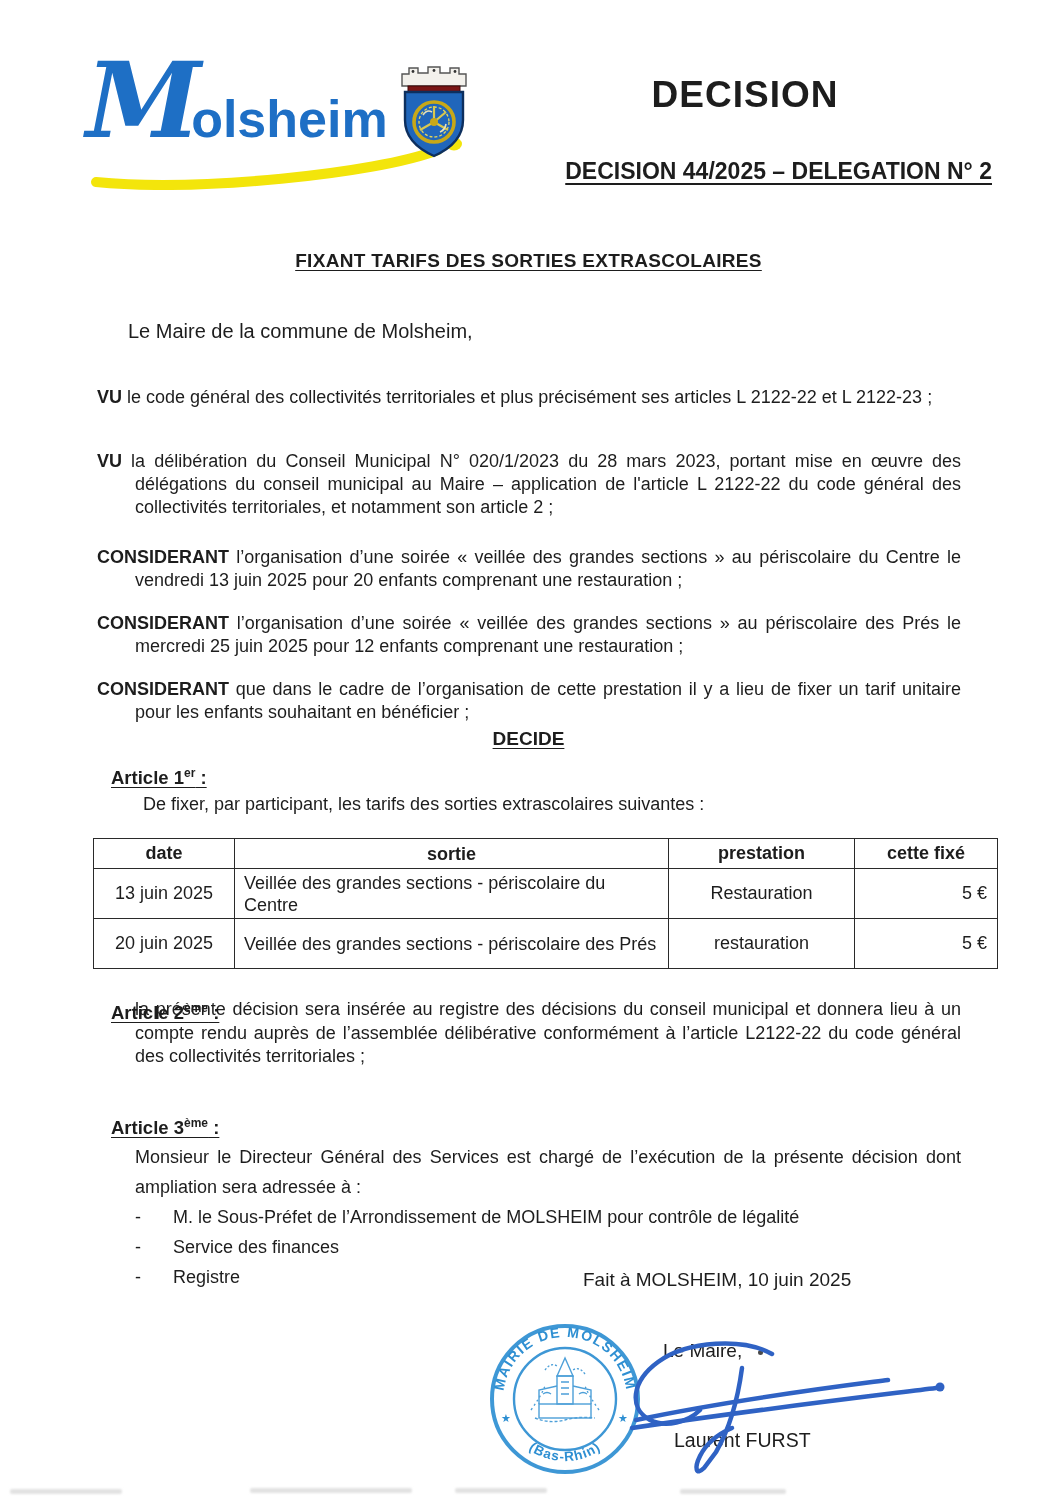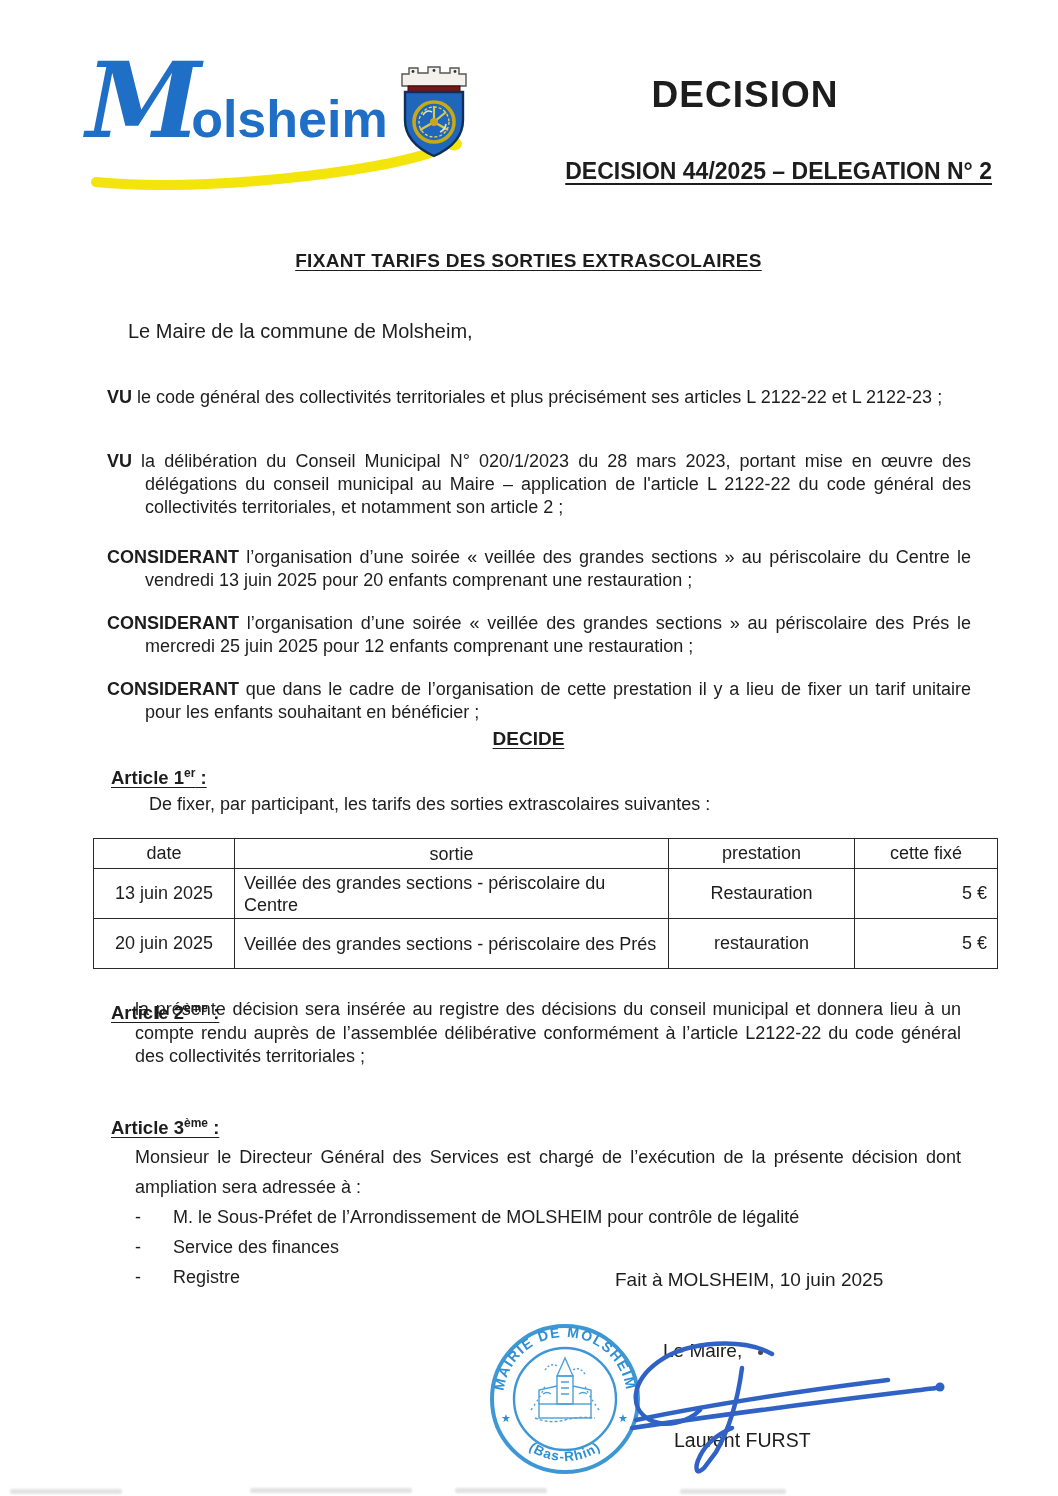--- a/index.html
+++ b/index.html
@@ -16,51 +16,51 @@
   
   .doc-type{position:absolute;left:505px;top:74px;width:480px;text-align:center;
             font-size:37px;font-weight:bold;letter-spacing:1px;}
   .doc-ref{position:absolute;left:498px;top:158px;width:494px;text-align:right;white-space:nowrap;
            font-size:23px;font-weight:bold;text-decoration:underline;text-underline-offset:4px;}
   .doc-title{position:absolute;left:97px;top:250px;width:863px;text-align:center;
              font-size:19px;font-weight:bold;text-decoration:underline;text-underline-offset:3px;letter-spacing:.3px;}
 
   
   .opening{position:absolute;left:97px;top:320px;font-size:20px;font-weight:normal;margin-left:31px;}
-  .recital{position:absolute;left:107px;width:864px;box-sizing:border-box;font-size:18px;line-height:23px;
+  .recital{position:absolute;left:97px;width:864px;box-sizing:border-box;font-size:18px;line-height:23px;
            text-align:justify;padding-left:38px;text-indent:-38px;}
   .recital .lbl{font-weight:bold;}
   .r1{top:368px}.r2{top:432px}.r3{top:528px}.r4{top:594px}.r5{top:660px}
 
   .decide{position:absolute;left:97px;top:728px;width:863px;text-align:center;font-size:19px;font-weight:bold;
           text-decoration:underline;text-underline-offset:3px;}
   .art-head{position:absolute;left:111px;font-size:18.5px;font-weight:bold;
             text-decoration:underline;text-underline-offset:3px;}
   .art-head sup{font-size:12px;}
   .a1{top:766px}.a2{top:1001px}.a3{top:1116px}
-  .art1-body{position:absolute;left:149px;top:794px;font-size:18px;}
+  .art1-body{position:absolute;left:143px;top:794px;font-size:18px;}
   .art2-body{position:absolute;left:135px;top:998px;width:826px;font-size:18px;line-height:23.5px;text-align:justify;}
   .art3-block{position:absolute;left:135px;top:1142px;width:826px;font-size:18px;line-height:30px;}
   .art3-body{text-align:justify;}
   .art3-item{display:flex;}
   .bullet-dash{width:38px;flex:none;}
 
   
   .table-wrap{position:absolute;left:93px;top:838px;}
   table.tarifs{border-collapse:collapse;width:868px;font-size:18px;table-layout:fixed;}
   table.tarifs th,table.tarifs td{border:1.9px solid #2a2a2a;}
-  table.tarifs th{font-weight:normal;text-align:center;height:27px;padding:1px 4px;}
+  table.tarifs th{font-weight:bold;text-align:center;height:27px;padding:1px 4px;}
   table.tarifs td{height:45px;}
   .c-date{width:132px;text-align:center;}
   .c-sortie{width:425px;text-align:left;padding:2px 9px;line-height:22px;}
   .c-prest{width:177px;text-align:center;}
   .c-tarif{width:134px;text-align:right;padding-right:10px;}
 
   
-  .closing-date{position:absolute;left:583px;top:1269px;font-size:19px;margin-left:32px;}
+  .closing-date{position:absolute;left:583px;top:1269px;font-size:19px;}
   .role{position:absolute;left:663px;top:1340px;font-size:19px;}
   .ink-dot{position:absolute;left:758px;top:1350px;width:5px;height:5px;border-radius:50%;background:#4a4a4a;}
   .sign-name{position:absolute;left:674px;top:1429px;font-size:19.5px;}
   .stamp{position:absolute;left:487px;top:1320px;}
   .signature{position:absolute;left:592px;top:1336px;z-index:3;}
 
   
   .smudge{position:absolute;height:5px;background:#e2e2e2;border-radius:2px;filter:blur(1px);}
   .s1{left:10px;top:1489px;width:112px;}
   .s2{left:250px;top:1488px;width:162px;}

